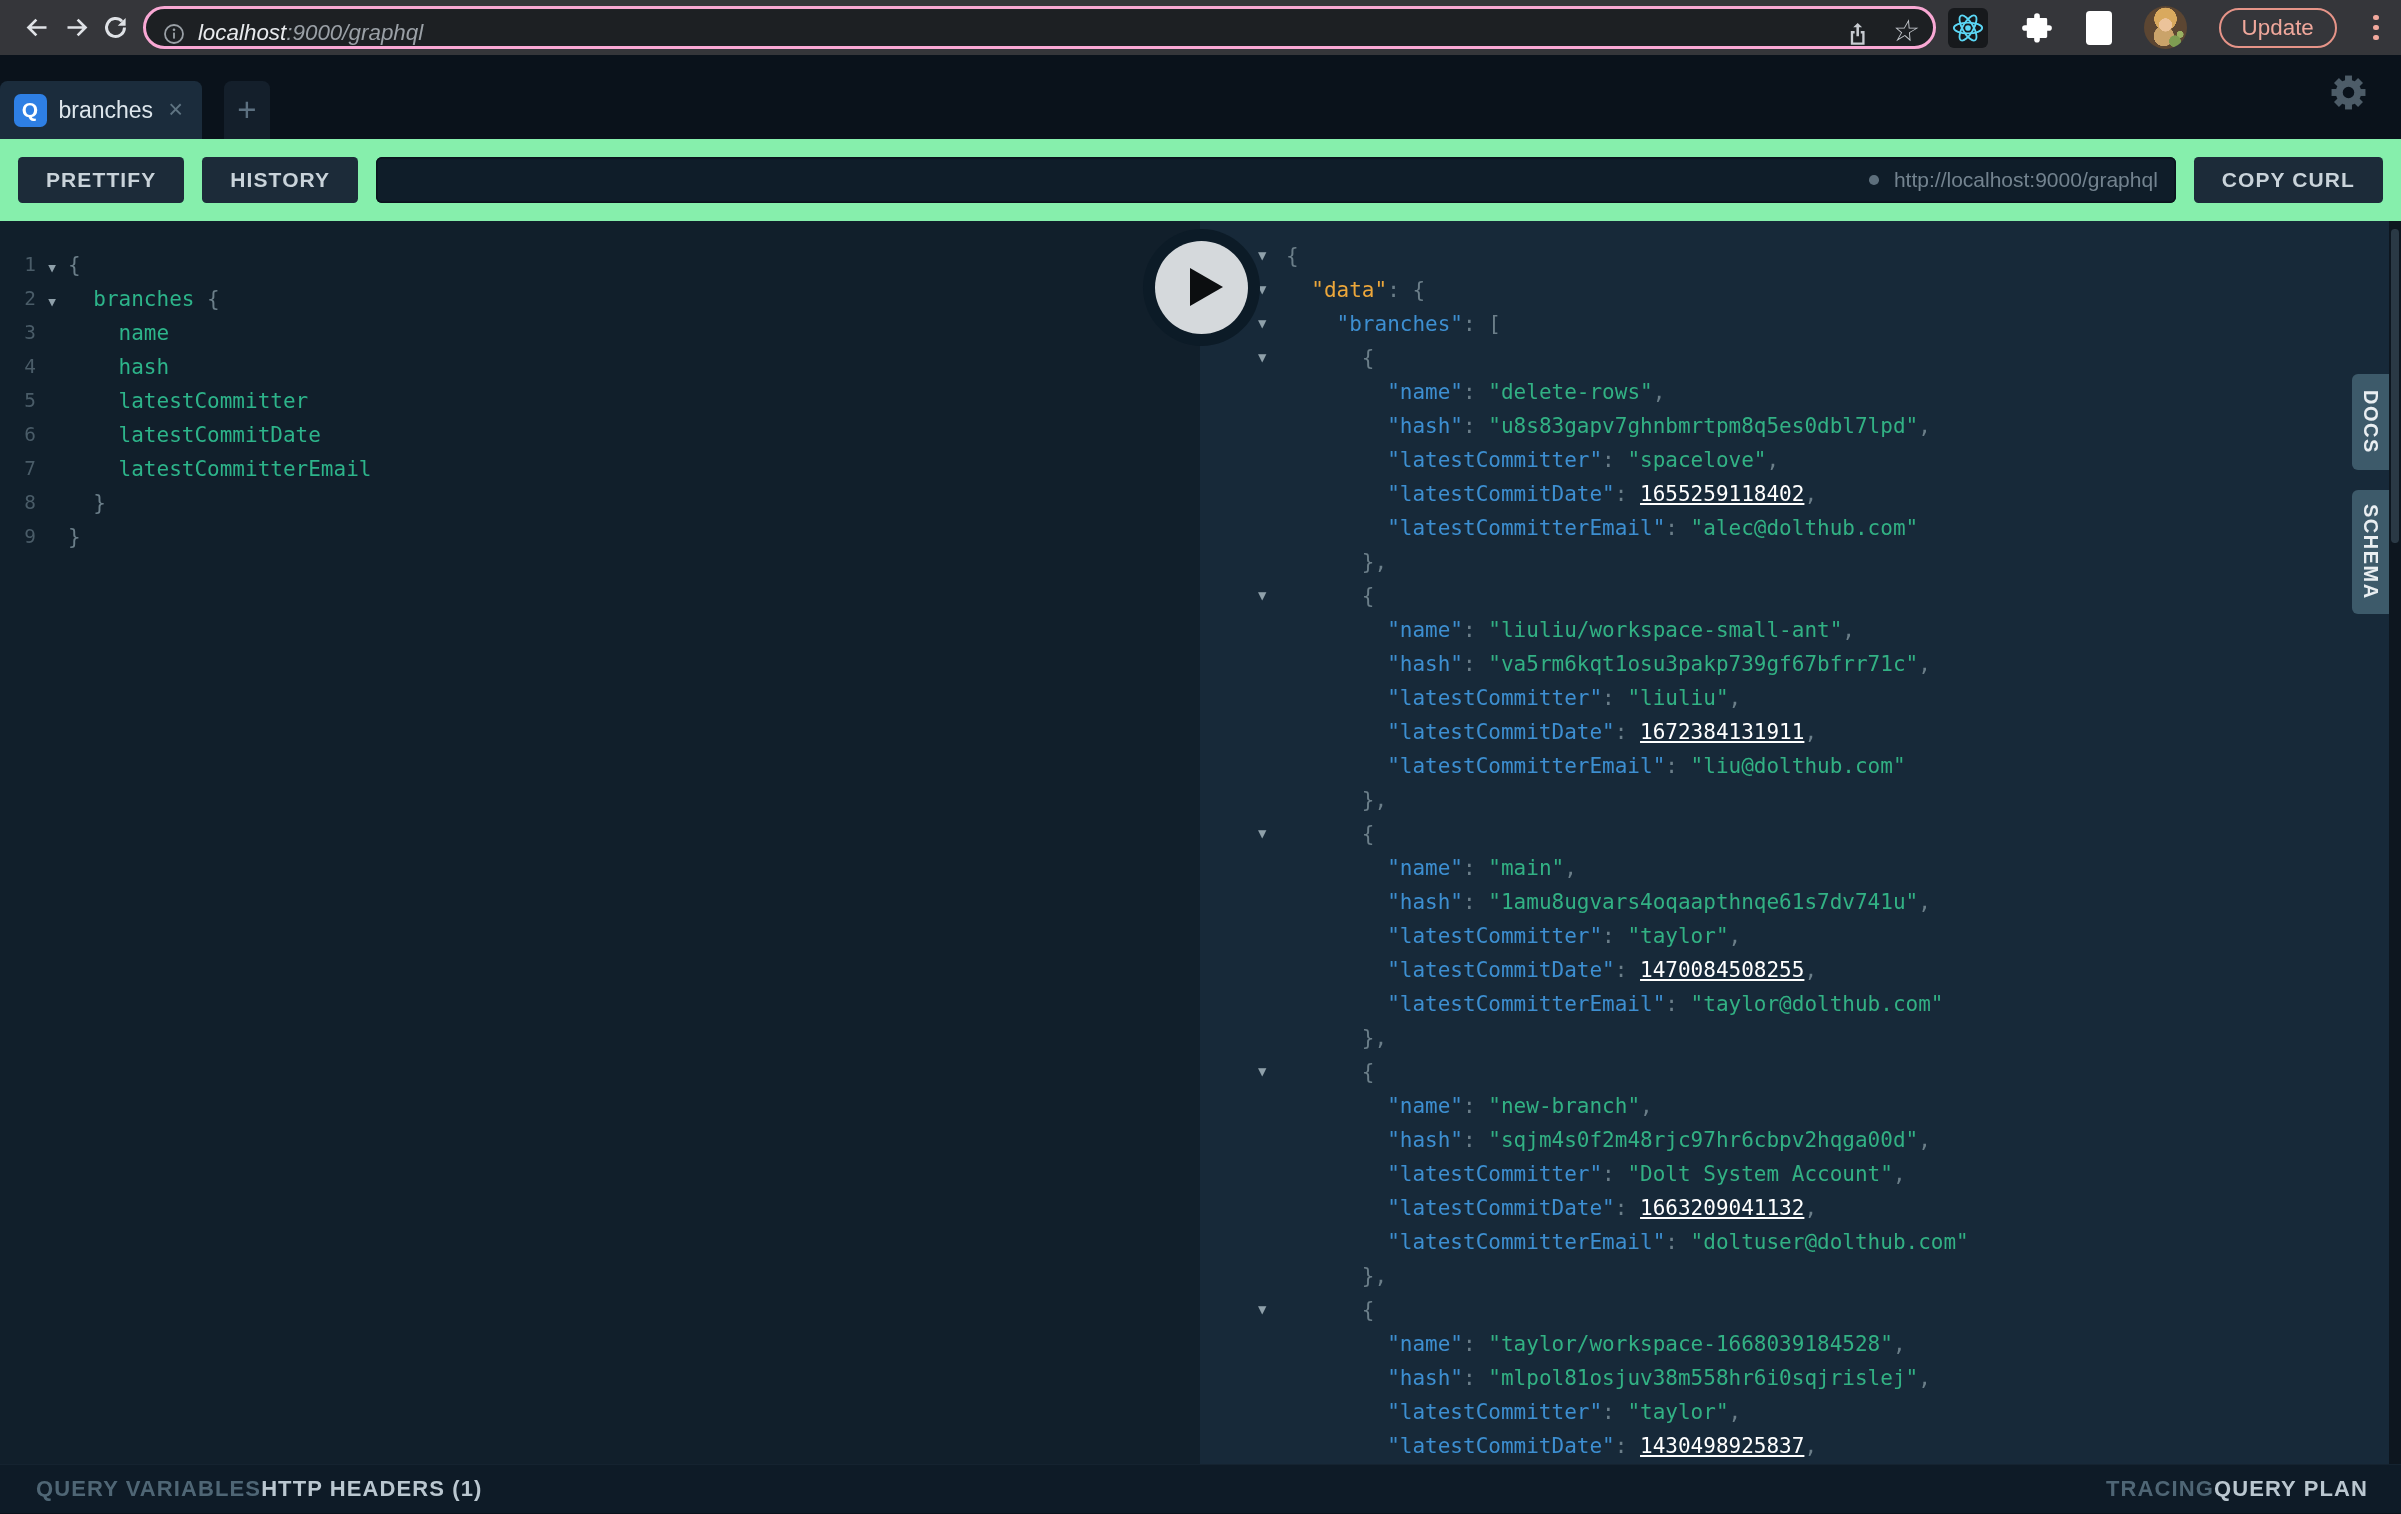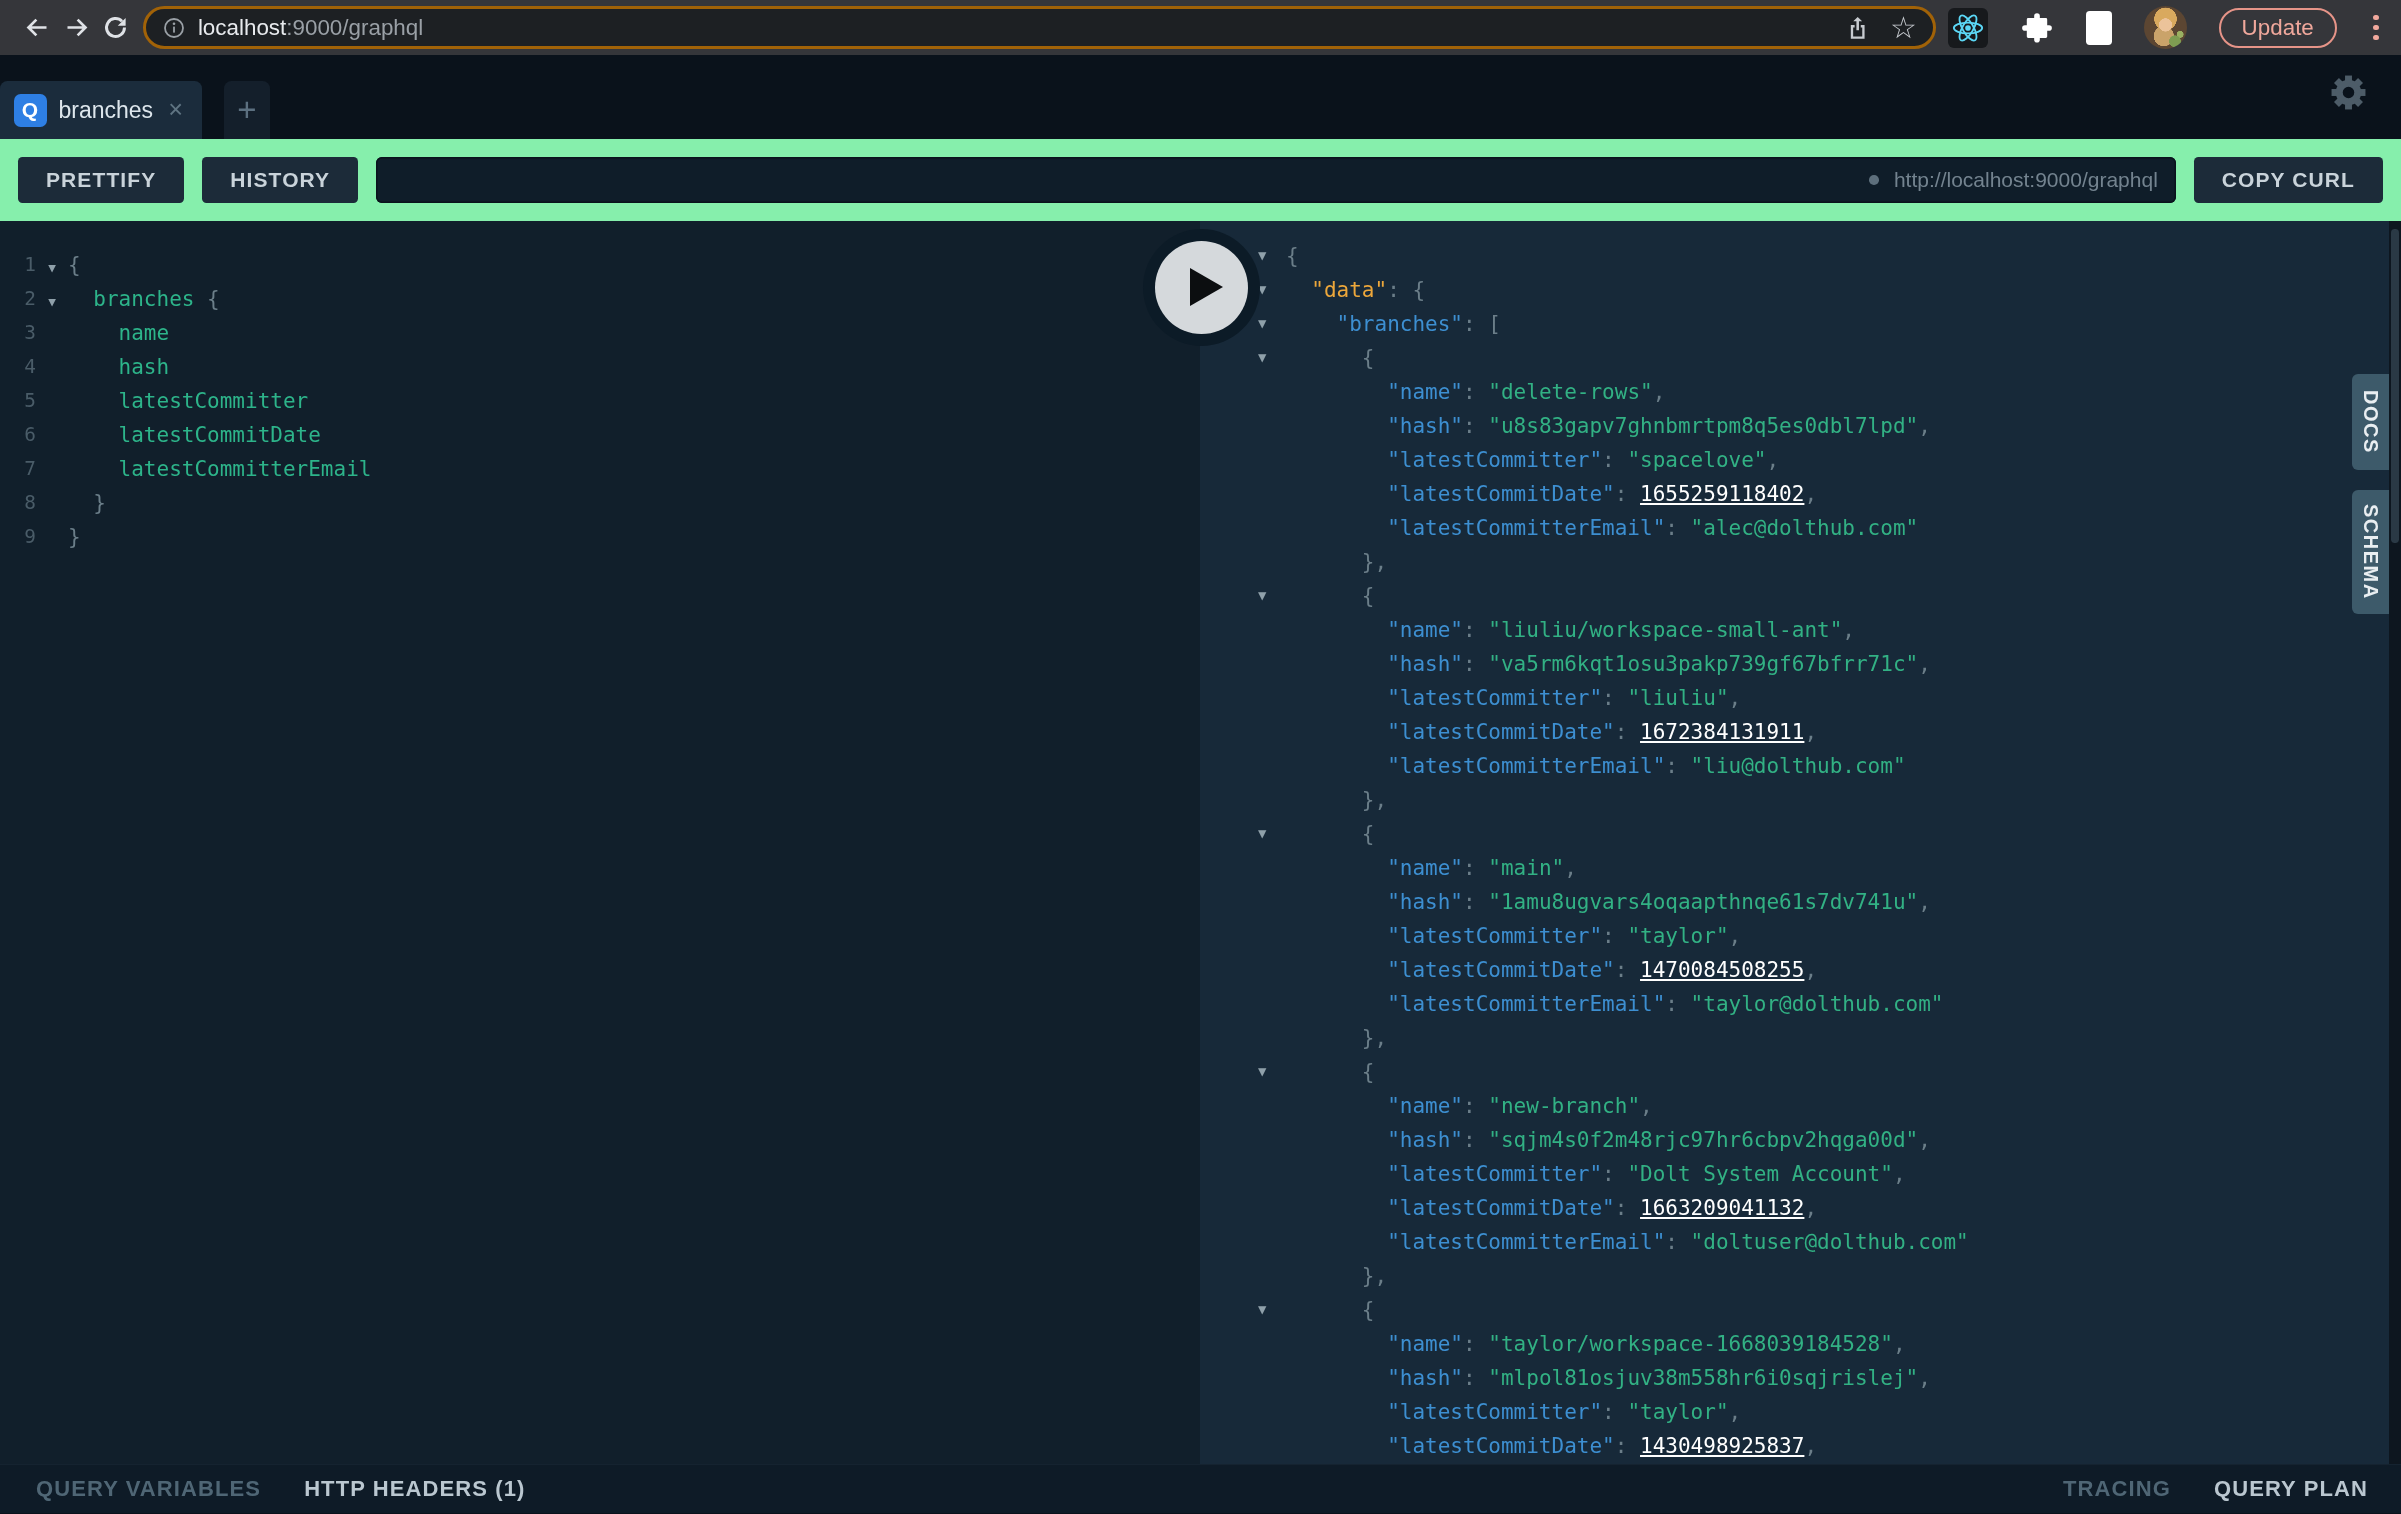--- a/index.html
+++ b/index.html
@@ -3,22 +3,22 @@
 <meta charset="utf-8">
 <style>
   * { margin:0; padding:0; box-sizing:border-box; }
   html,body { width:2401px; height:1515px; overflow:hidden; background:#0a121b;
               font-family:"Liberation Sans", sans-serif; }
 
   
   .chrome { height:55px; background:#35363a; display:flex; align-items:center; padding:0 18px; }
   .nav-btn { width:39px; height:39px; display:flex; align-items:center; justify-content:center; border-radius:50%; flex:none; }
   .url-pill { flex:1; min-width:0; height:43px; border-radius:22px; background:#1d2023;
-              border:3px solid #a16207; display:flex; align-items:center; padding:0 16.4px;
-              margin:0 12px 0 7.5px; }
+              border:3px solid #f9a8d4; display:flex; align-items:flex-end; padding:0 16.4px;
+              margin:0 12px 0 7.5px;font-style:italic; }
   .url-text { font-size:22.4px; color:#e8eaed; white-space:nowrap; flex:1; margin-left:12px; }
   .url-text .dim { color:#9aa0a6; }
   .star { font-size:30px; color:#c7cbd0; margin-left:19.4px; line-height:1; }
   .chrome-right { display:flex; align-items:center; gap:32px; flex:none; }
   .react-sq { width:40px; height:40px; border-radius:6px; background:#17191c; display:flex; align-items:center; justify-content:center; }
   .panel-rect { width:25.4px; height:34px; background:#ffffff; border-radius:3.7px; }
   .avatar { width:43px; height:43px; border-radius:50%;
      background:
        radial-gradient(circle at 72% 82%, #7e9c52 0 12%, rgba(0,0,0,0) 13%),
        radial-gradient(circle at 84% 66%, #9ab061 0 7%, rgba(0,0,0,0) 8%),
@@ -87,21 +87,21 @@
   .side-docs { right:12px; top:153px; height:96px; }
   .side-schema { right:12px; top:269px; height:124px; }
 
   .v-scroll { position:absolute; right:0; top:0; width:12px; height:100%; background:#0d161f; z-index:4; }
   .v-thumb { position:absolute; left:2.2px; top:7.5px; width:7.5px; height:314px; border-radius:3.7px; background:#2a3945; }
 
   
   .bottombar { height:49px; background:#0e1b27; border-top:1.5px solid #152330; display:flex;
                align-items:center; justify-content:space-between; padding:0 33px 0 36px;
                font-size:22px; font-weight:600; letter-spacing:1.1px; }
-  .bb-group { display:flex; gap:43px; }
+  .bb-group { display:flex; }
   .bb-dim { color:#4f6675; }
   .bb-lit { color:#bac7d0; }
 </style>
 </head>
 <body>
 
 <div class="chrome">
   <div class="nav-btn">
     <svg width="27" height="27" viewBox="0 0 24 24">
         <path d="M20 12H5M11 5l-7 7 7 7" fill="none" stroke="#dfe2e6" stroke-width="2.4"></path>

